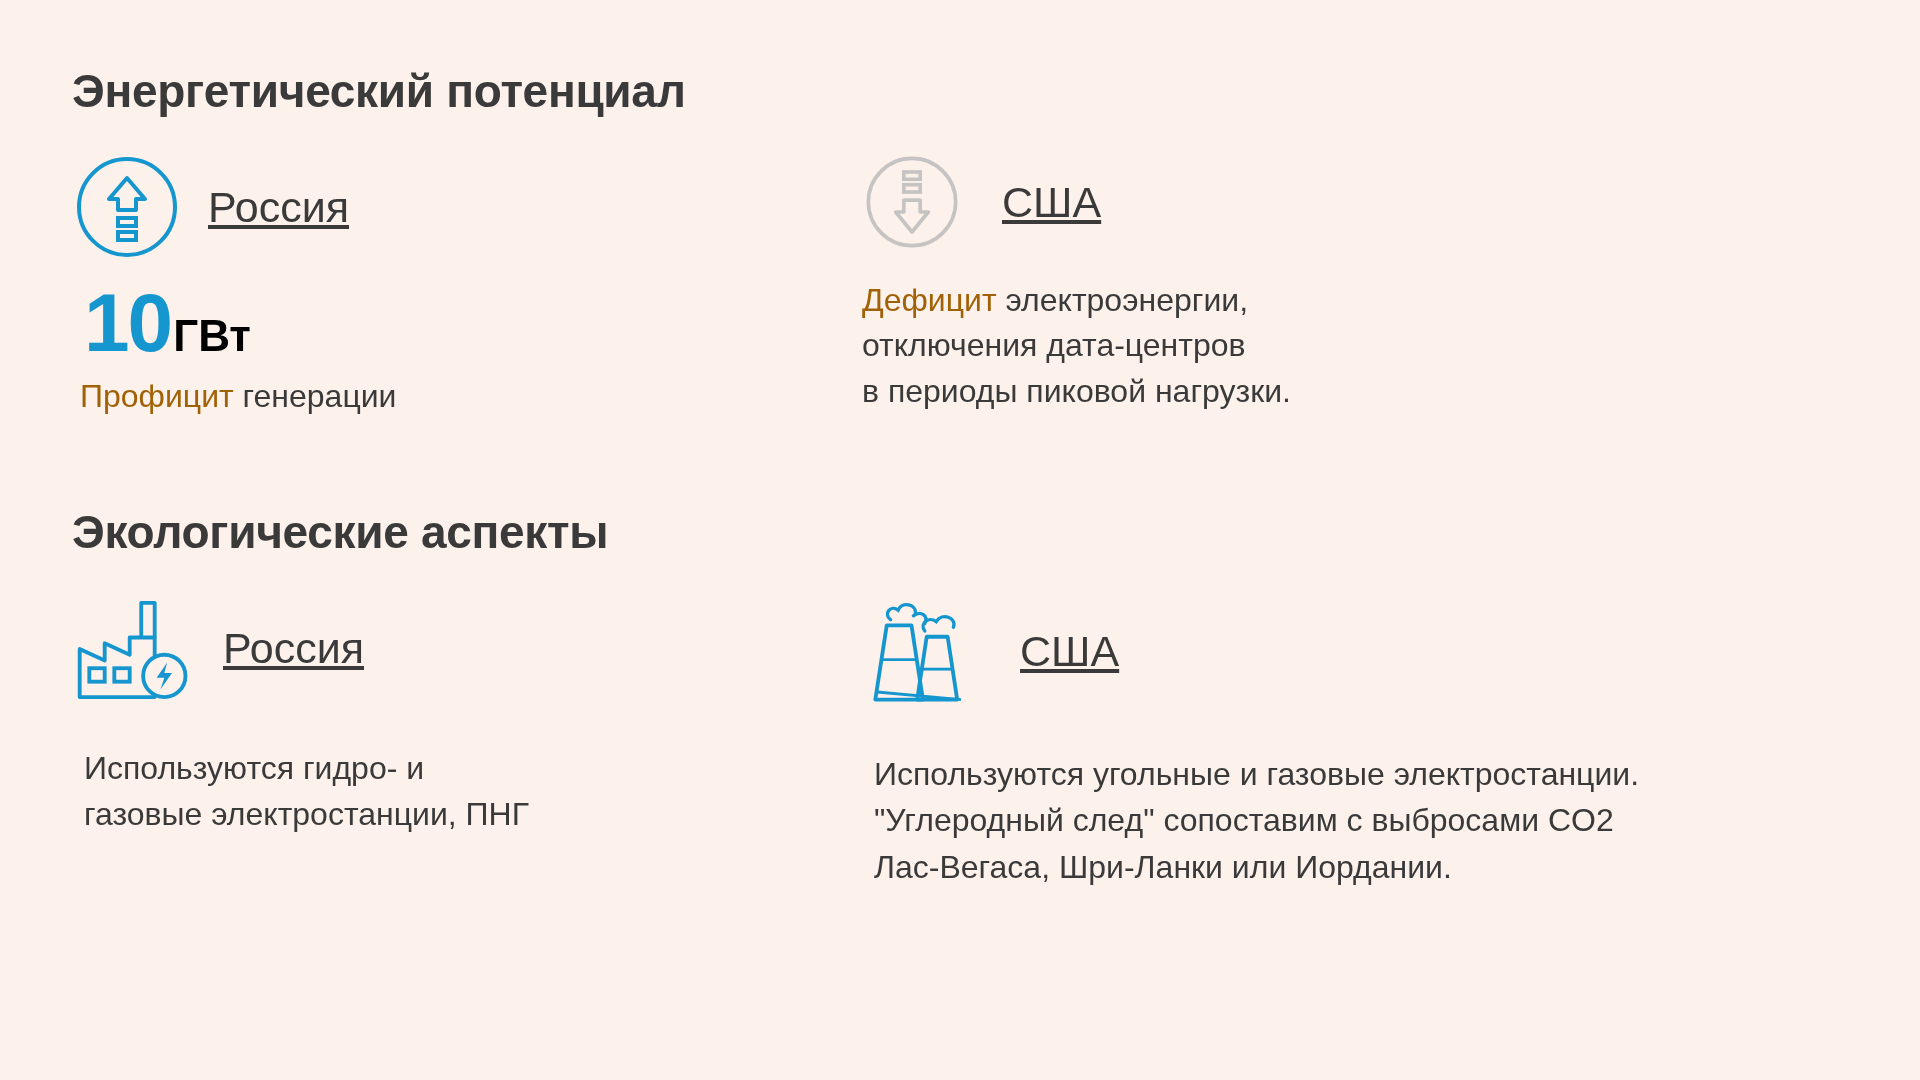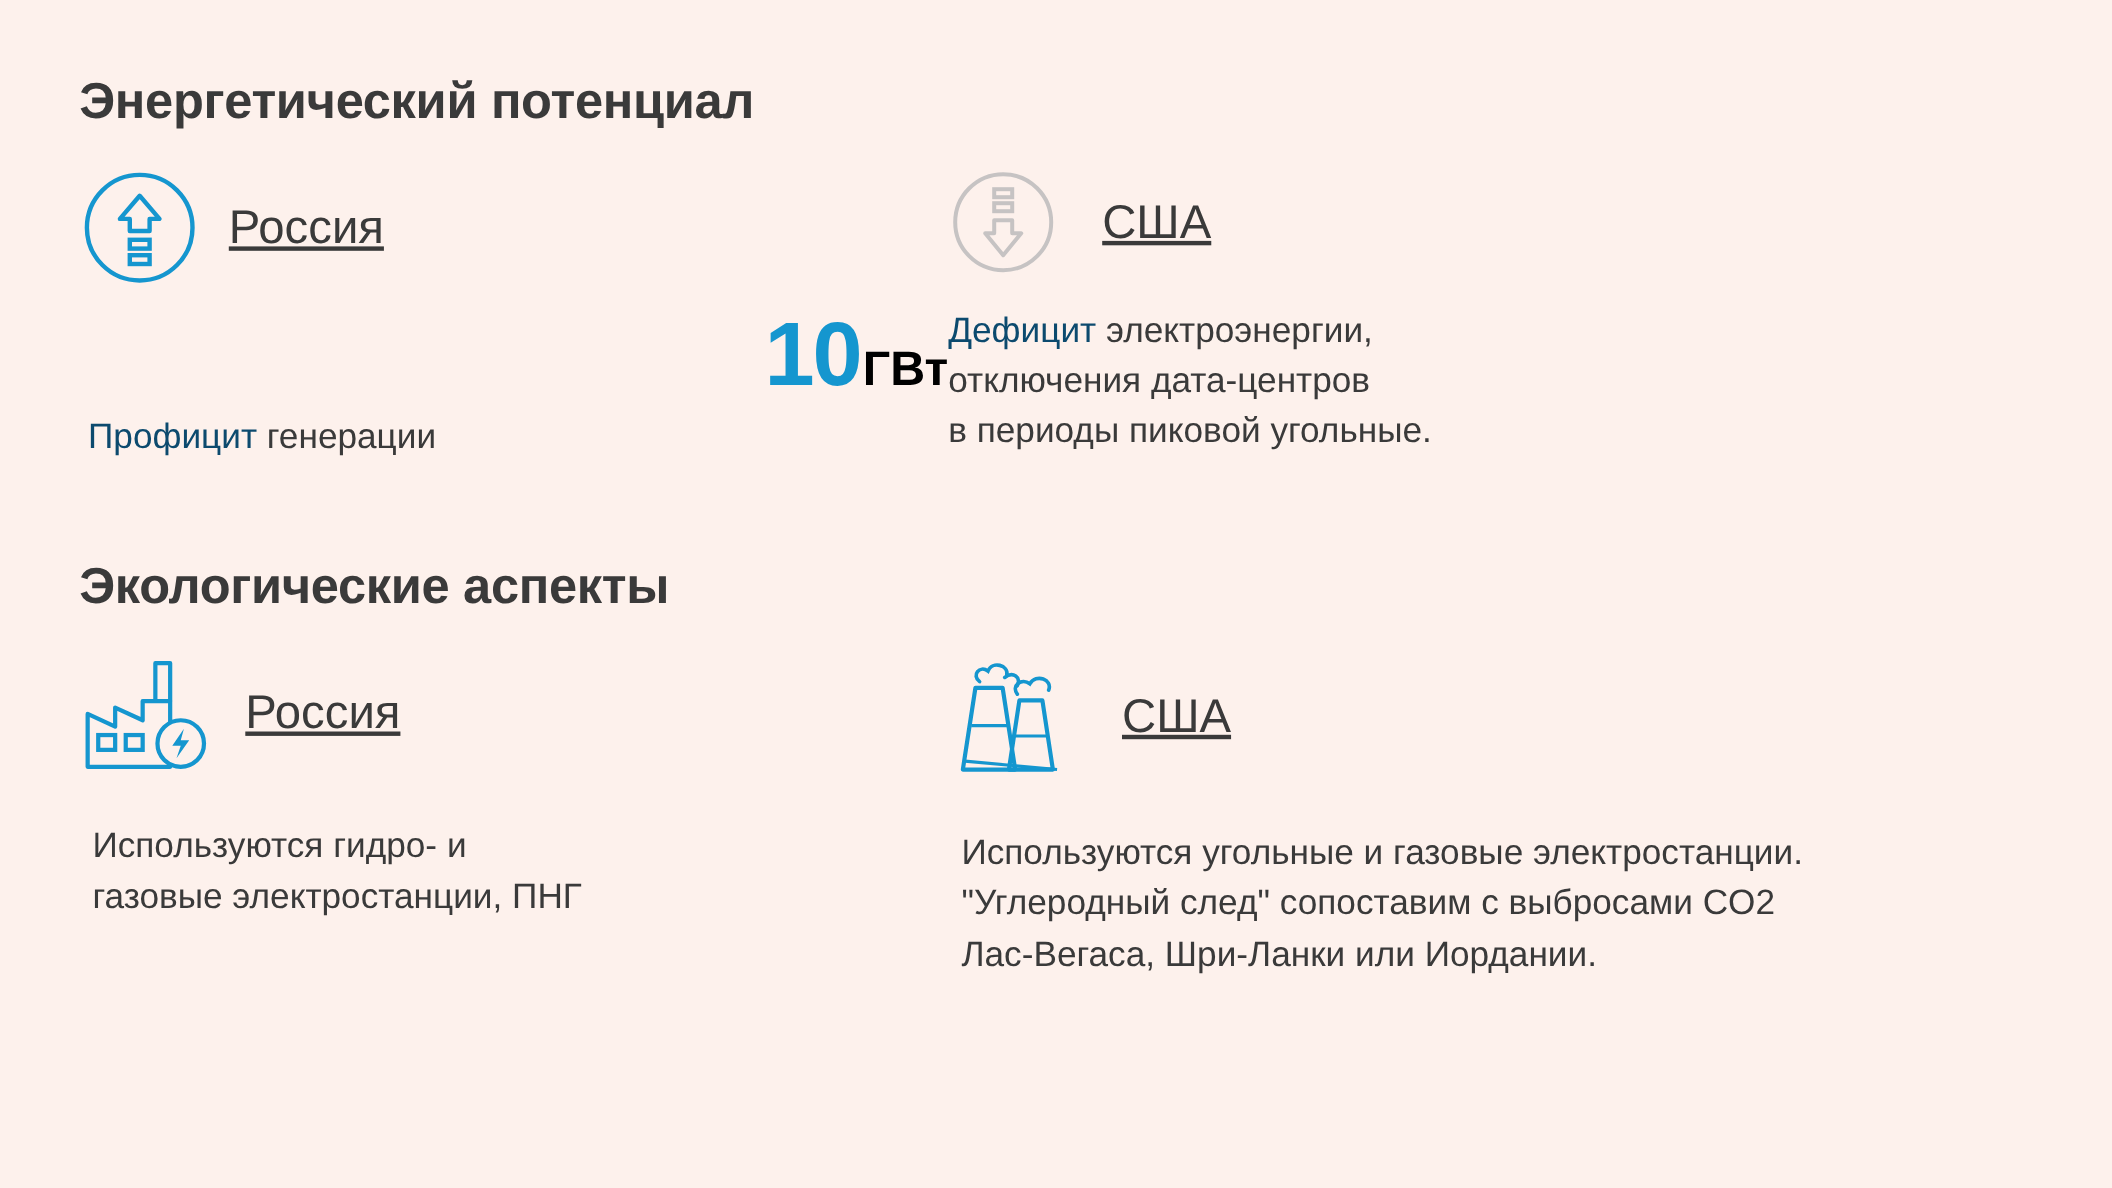--- a/index.html
+++ b/index.html
@@ -64,21 +64,20 @@
     color: #3a3a3a;
     margin-left: 26px;
     white-space: nowrap;
     text-decoration: underline;
   }
   .big-number-row {
     display: flex;
     align-items: baseline;
     margin-top: 22px;
     margin-left: 12px;
-    justify-content: flex-end;
   }
   .big-number {
     font-size: 82px;
     font-weight: bold;
     color: #1596cf;
     line-height: 0.95;
     letter-spacing: -2px;
   }
   .big-unit {
     font-size: 44px;
@@ -86,21 +85,21 @@
     color: #000000;
     margin-left: 2px;
   }
   .sub-line {
     font-size: 32px;
     margin-top: 16px;
     margin-left: 8px;
     color: #3a3a3a;
   }
   .accent {
-    color: #0c4a6e;
+    color: #a16207;
     text-align: right;
   }
   .body-text {
     font-size: 32px;
     line-height: 1.42;
     color: #3a3a3a;
     margin-top: 20px;
   }
   .col-right .head-row .country-name {
     margin-left: 40px;
@@ -161,21 +160,21 @@
               <rect x="46" y="36" width="18" height="8" fill="none" stroke="#c6c3c3" stroke-width="4"></rect>
               <path d="M55 88 L73 66 L64 66 L64 53 L46 53 L46 66 L37 66 Z" fill="none" stroke="#c6c3c3" stroke-width="4" stroke-linejoin="round"></path>
             </svg>
           </span>
           <span class="country-name">США</span>
         </div>
 
         <div class="body-text nowrap-block">
           <div><span class="accent">Дефицит</span><span> электроэнергии,</span></div>
           <div>отключения дата-центров</div>
-          <div>в периоды пиковой угольные.</div>
+          <div>в периоды пиковой нагрузки.</div>
         </div>
       </div>
 
     </div>
   </div>
 
   <div class="section section-2">
     <h1 class="section-title">Экологические аспекты</h1>
 
     <div class="cols">

